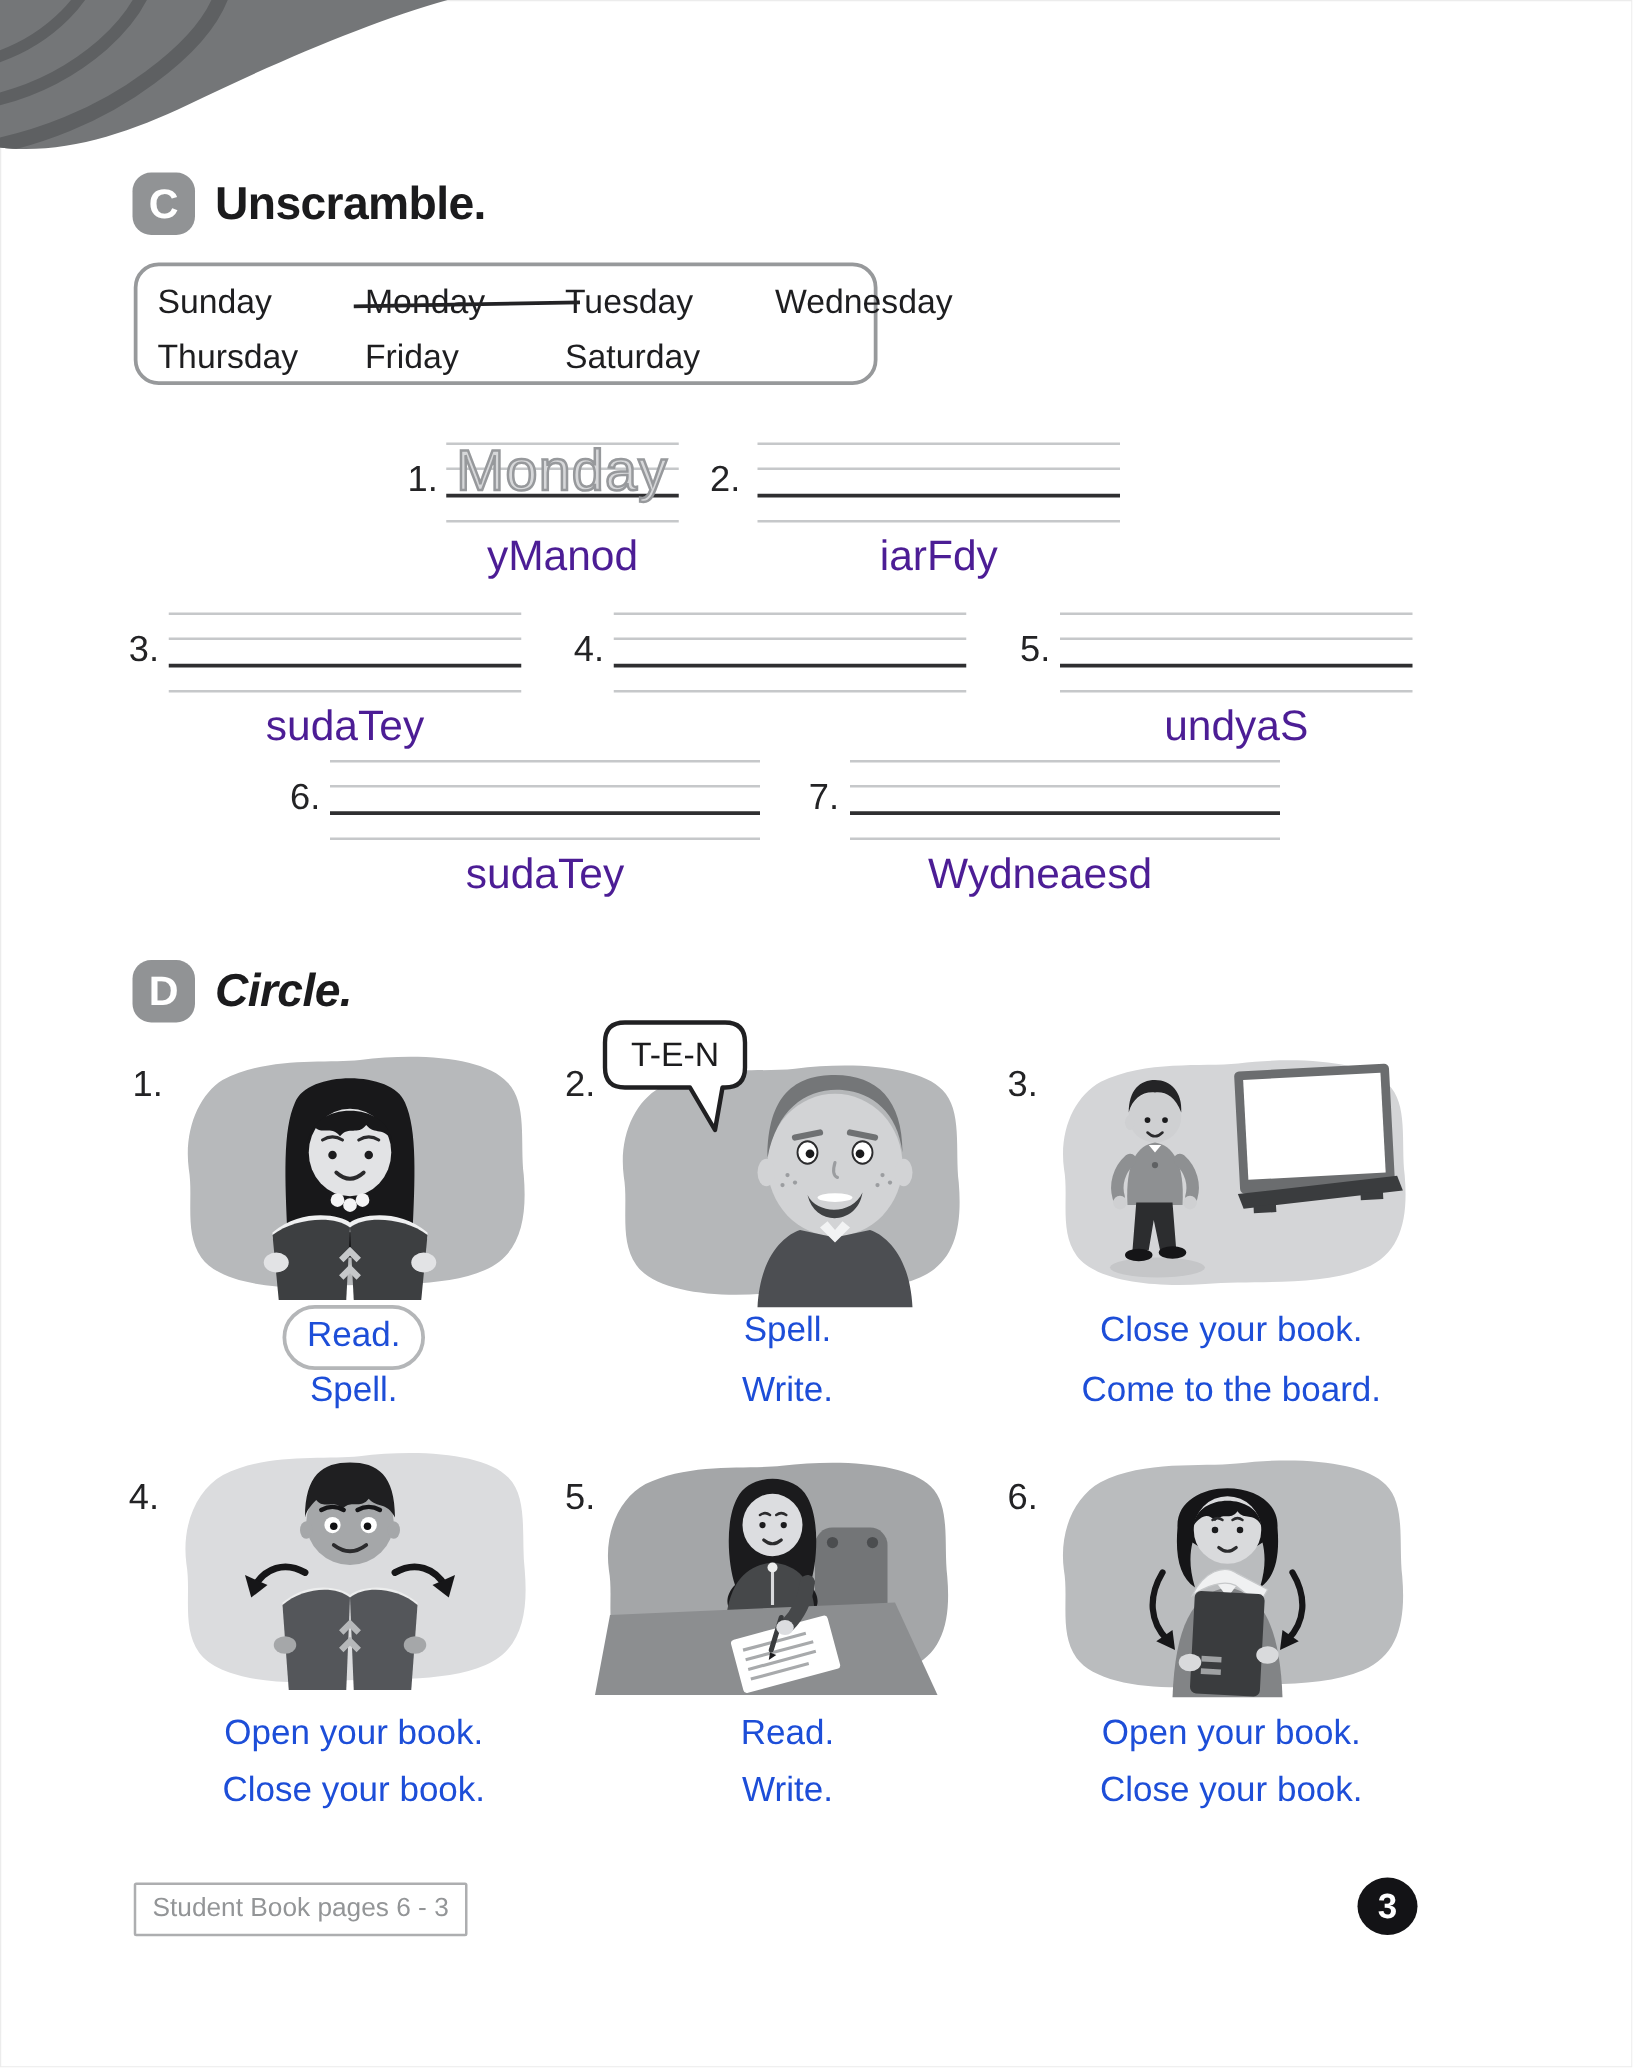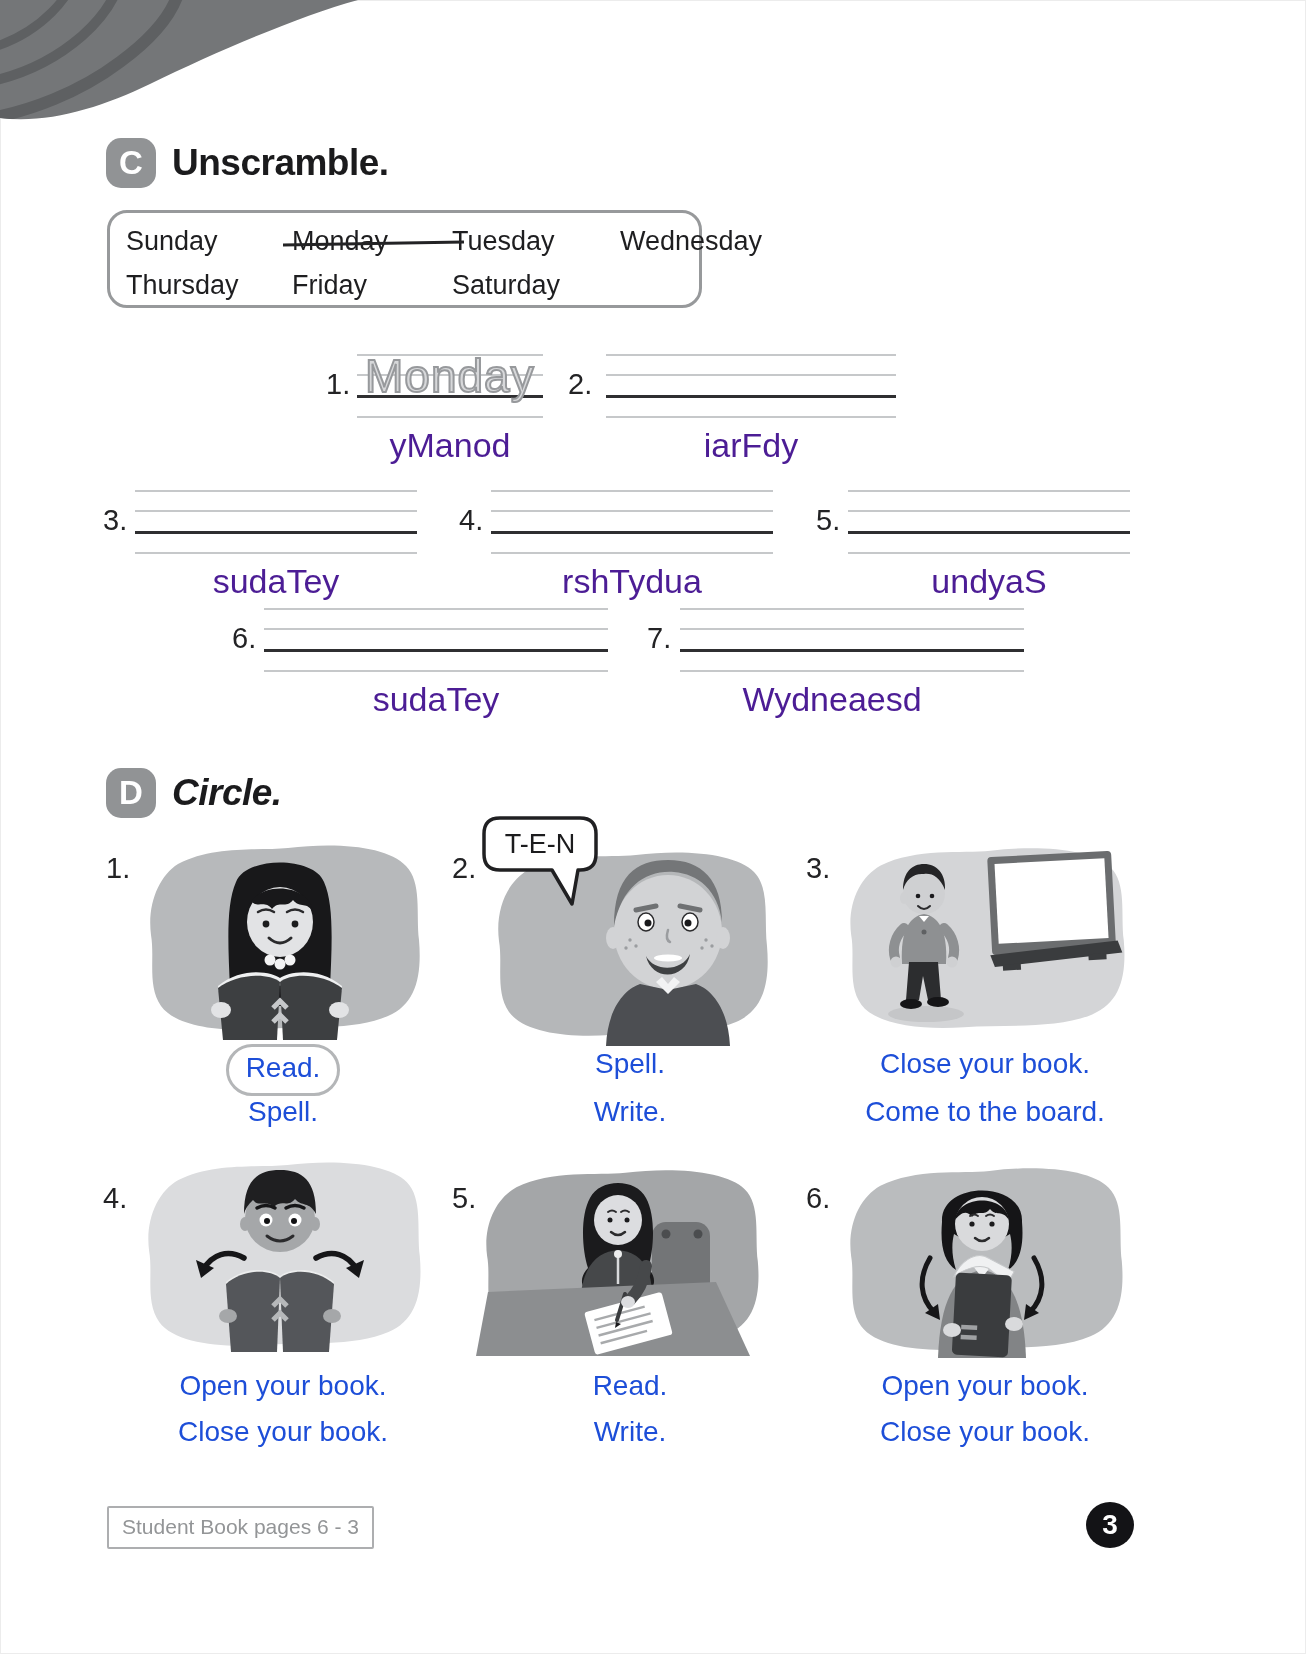--- a/index.html
+++ b/index.html
@@ -121,21 +121,20 @@
   </div>
   <div class="scrambled" style="left:135px;top:562px;width:282px;">sudaTey</div>
 
   <div class="itemnum" style="left:459px;top:504px;">4.</div>
   <div class="guides" style="left:491px;top:490px;width:282px;">
     <div class="gl g1"></div>
       <div class="gl g2"></div>
       <div class="g3"></div>
       <div class="gl g4"></div>
   </div>
-  <div class="scrambled" style="left:491px;top:562px;width:282px;">rshTydua</div>
 
   <div class="itemnum" style="left:816px;top:504px;">5.</div>
   <div class="guides" style="left:848px;top:490px;width:282px;">
     <div class="gl g1"></div>
       <div class="gl g2"></div>
       <div class="g3"></div>
       <div class="gl g4"></div>
   </div>
   <div class="scrambled" style="left:848px;top:562px;width:282px;">undyaS</div>
 

